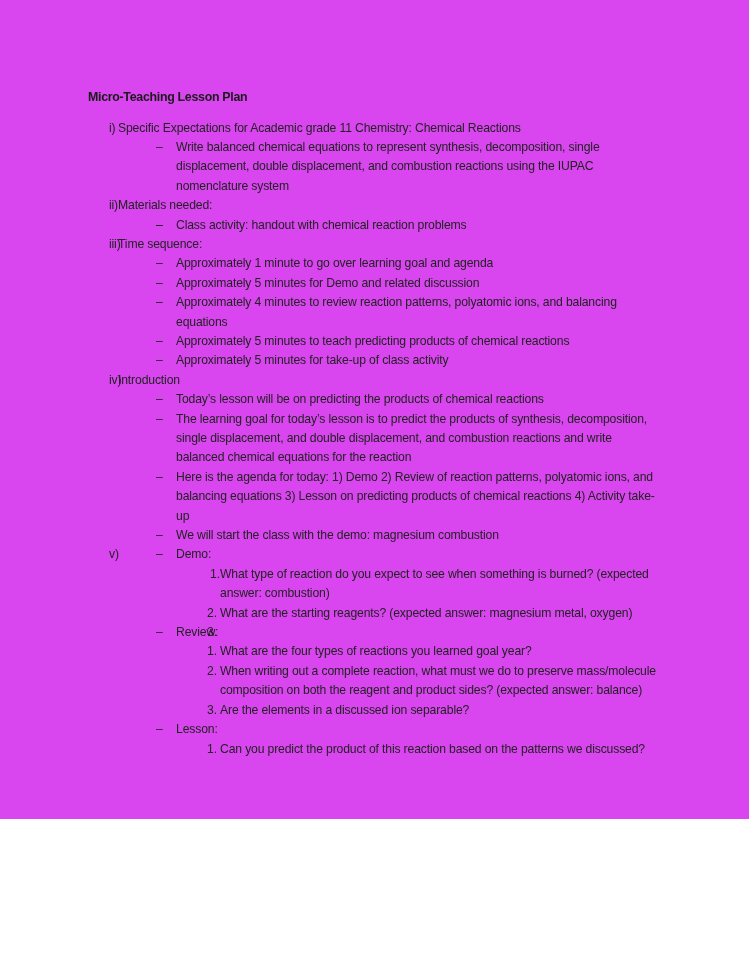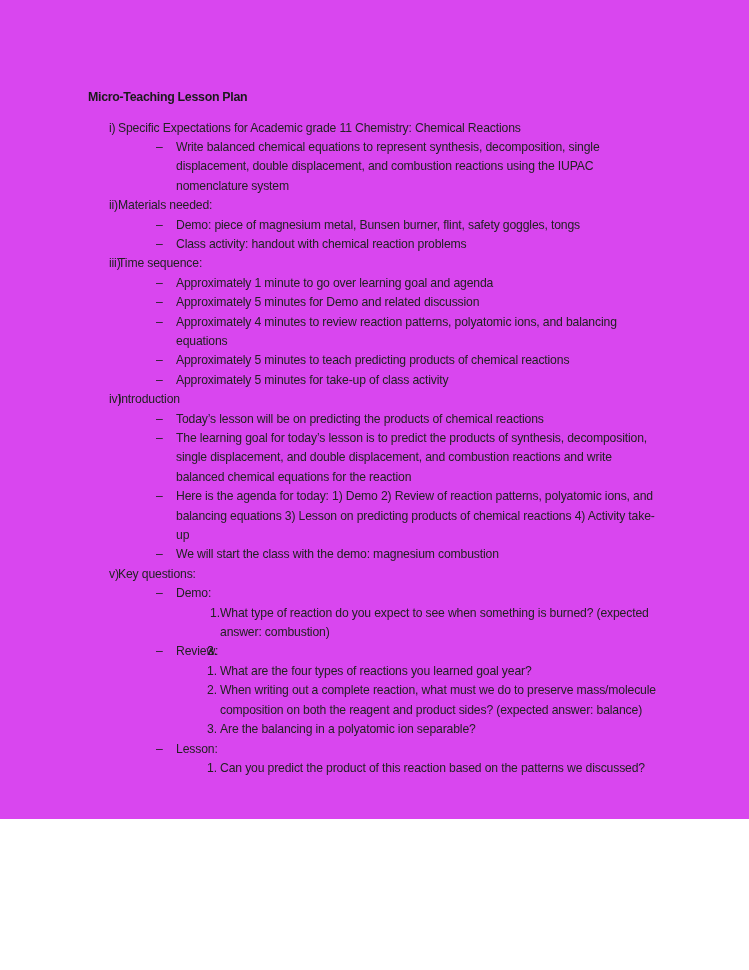--- a/index.html
+++ b/index.html
@@ -106,21 +106,20 @@
         <span class="dash">–</span>
         <span>Write balanced chemical equations to represent synthesis, decomposition, single displacement, double displacement, and combustion reactions using the IUPAC nomenclature system</span>
       </div>
     </div>
 
     <div class="section">
       <span class="roman">ii)</span>
       <div class="heading">Materials needed:</div>
       <div class="dash-item">
         <span class="dash">–</span>
-        <span>Demo: piece of magnesium metal, Bunsen burner, flint, safety goggles, tongs</span>
       </div>
       <div class="dash-item">
         <span class="dash">–</span>
         <span>Class activity: handout with chemical reaction problems</span>
       </div>
     </div>
 
     <div class="section">
       <span class="roman">iii)</span>
       <div class="heading">Time sequence:</div>
@@ -162,33 +161,33 @@
         <span>Here is the agenda for today: 1) Demo 2) Review of reaction patterns, polyatomic ions, and balancing equations 3) Lesson on predicting products of chemical reactions 4) Activity take-up</span>
       </div>
       <div class="dash-item">
         <span class="dash">–</span>
         <span>We will start the class with the demo: magnesium combustion</span>
       </div>
     </div>
 
     <div class="section">
       <span class="roman">v)</span>
-      <div class="heading">Key questions:</div>
 
       <div class="sub-block">
         <span class="dash">–</span>
         <span>Demo:</span>
       </div>
       <div class="num-list">
         <div class="num-item first">
           <span class="num">1.</span>
           <span>What type of reaction do you expect to see when something is burned? (expected answer: combustion)</span>
         </div>
         <div class="num-item">
           <span class="num">2.</span>
+          <span>What are the starting reagents? (expected answer: magnesium metal, oxygen)</span>
         </div>
         <div class="num-item">
           <span class="num">3.</span>
         </div>
       </div>
 
       <div class="sub-block">
         <span class="dash">–</span>
         <span>Review:</span>
       </div>
@@ -196,21 +195,21 @@
         <div class="num-item">
           <span class="num">1.</span>
           <span>What are the four types of reactions you learned goal year?</span>
         </div>
         <div class="num-item">
           <span class="num">2.</span>
           <span>When writing out a complete reaction, what must we do to preserve mass/molecule composition on both the reagent and product sides? (expected answer: balance)</span>
         </div>
         <div class="num-item">
           <span class="num">3.</span>
-          <span>Are the balancing in a polyatomic ion separable?</span>
+          <span>Are the elements in a discussed ion separable?</span>
         </div>
       </div>
 
       <div class="sub-block">
         <span class="dash">–</span>
         <span>Lesson:</span>
       </div>
       <div class="num-list">
         <div class="num-item">
           <span class="num">1.</span>

